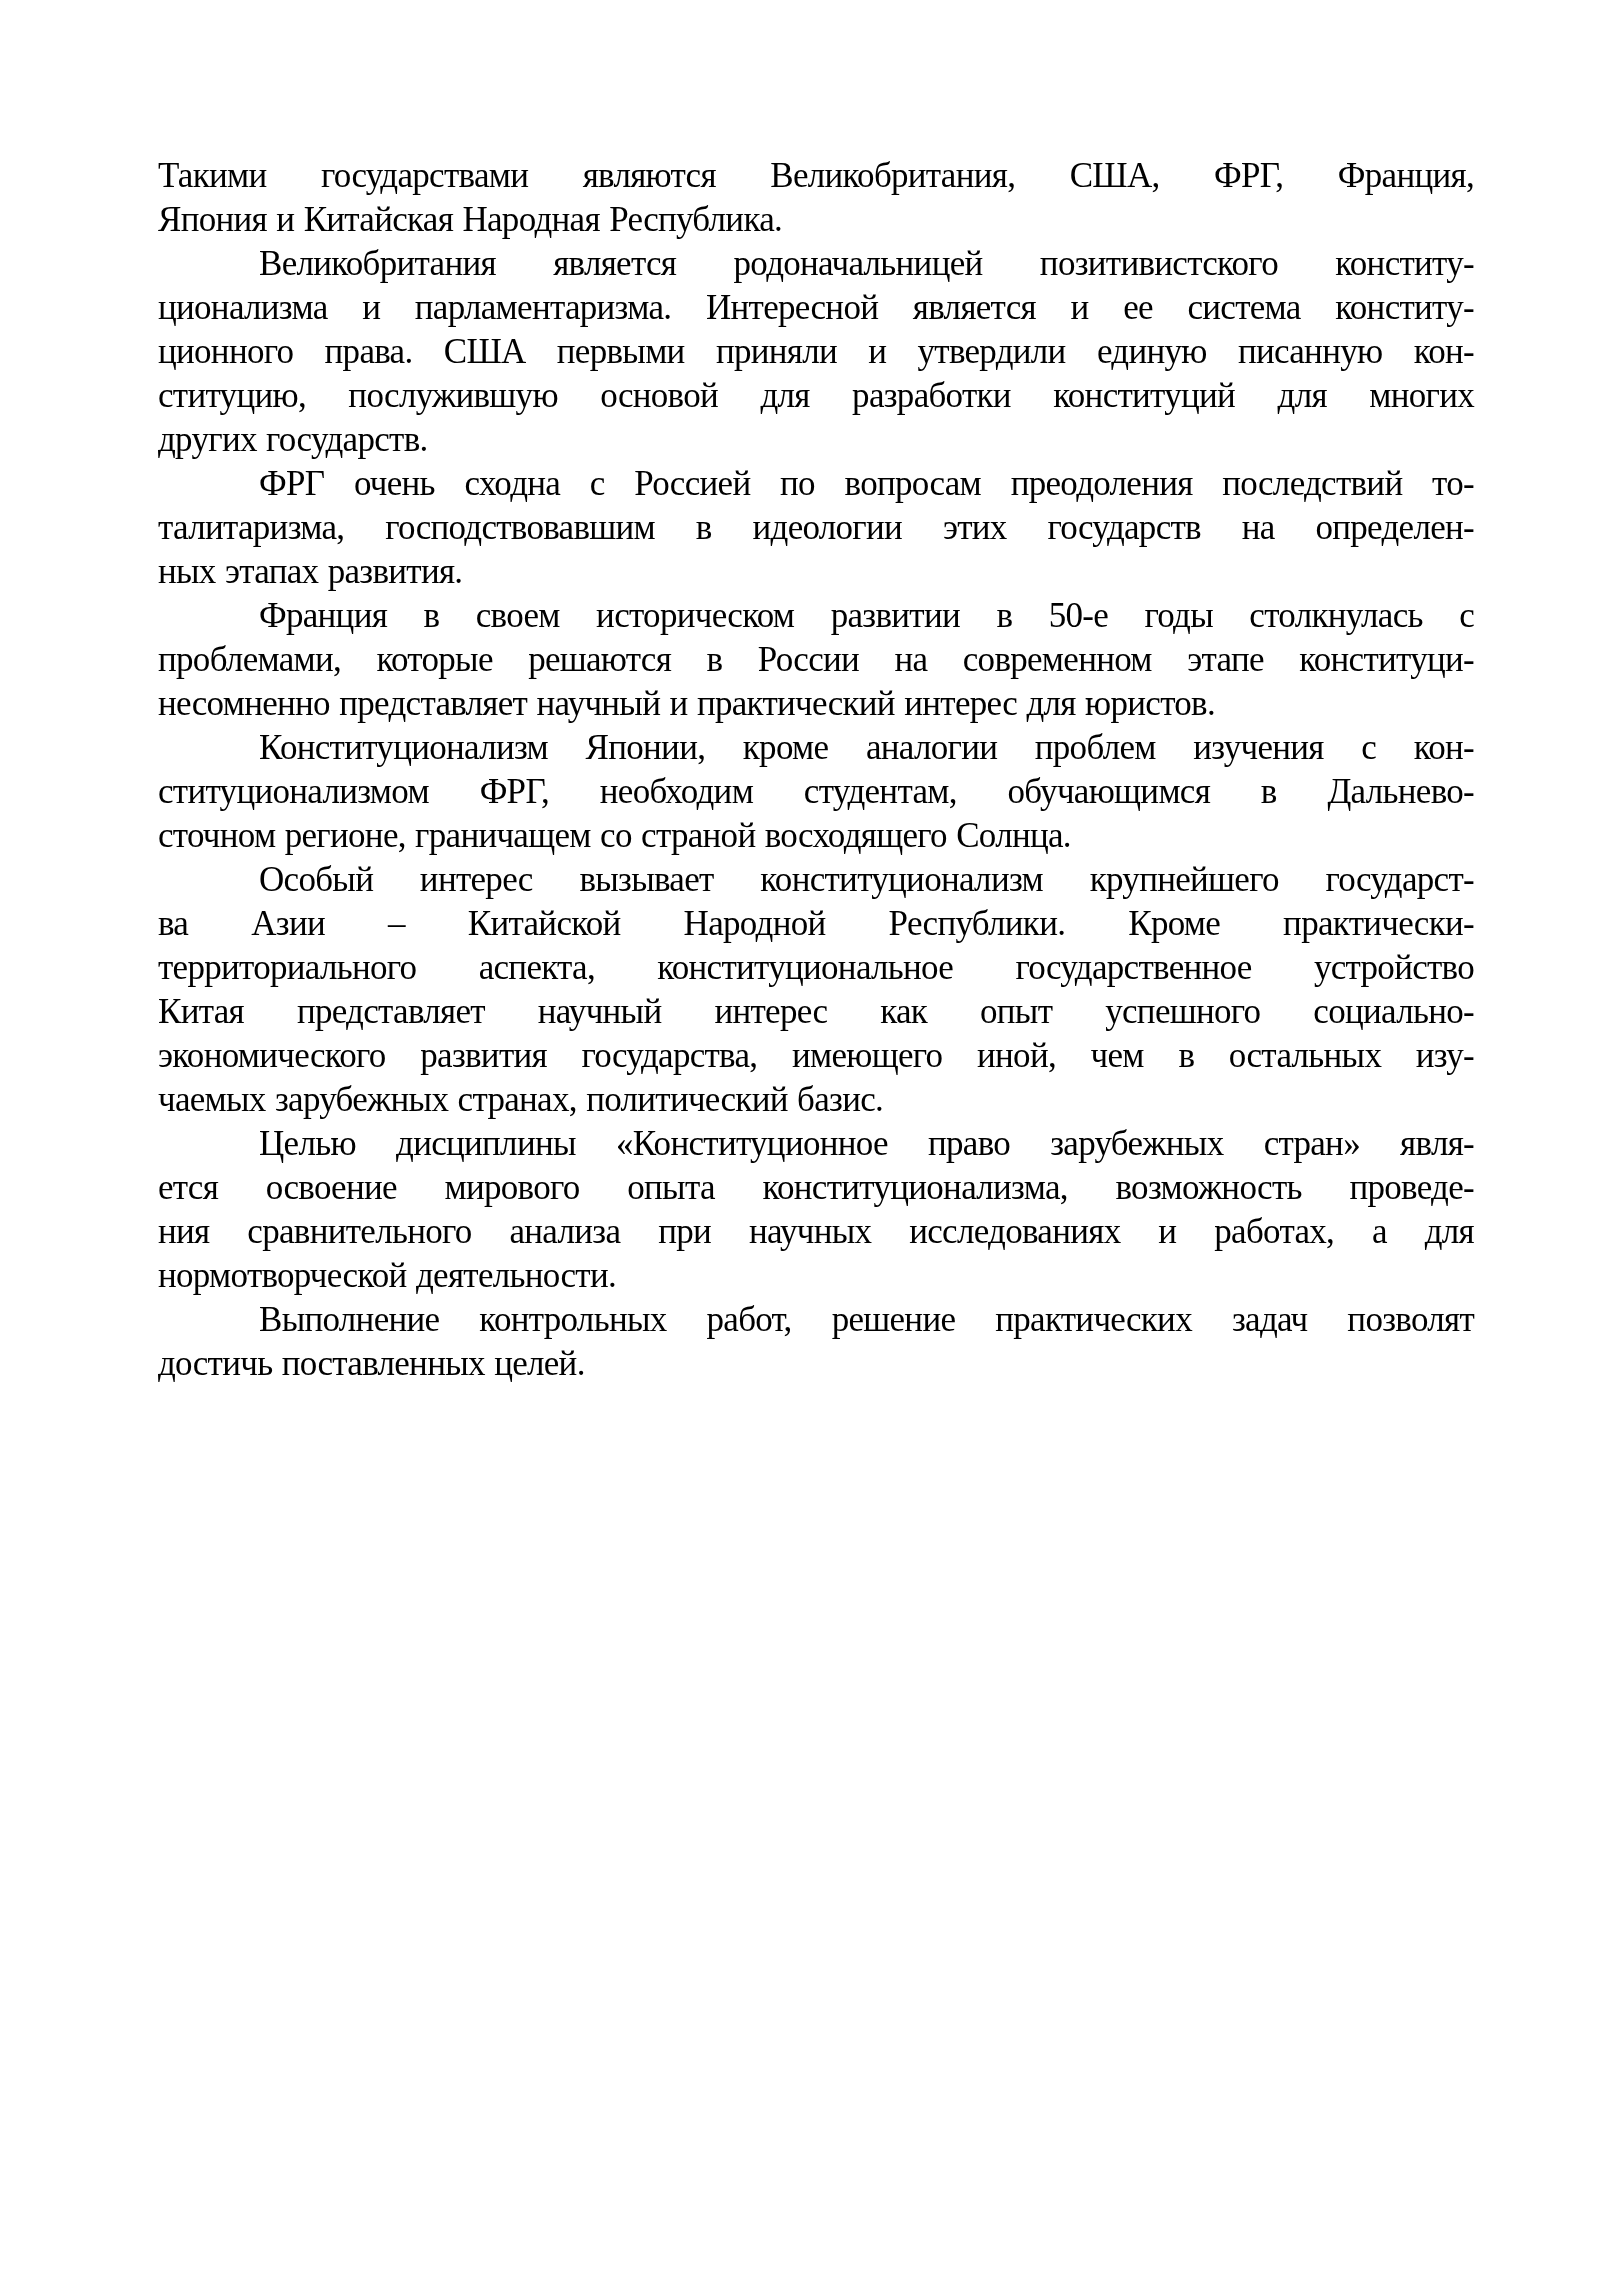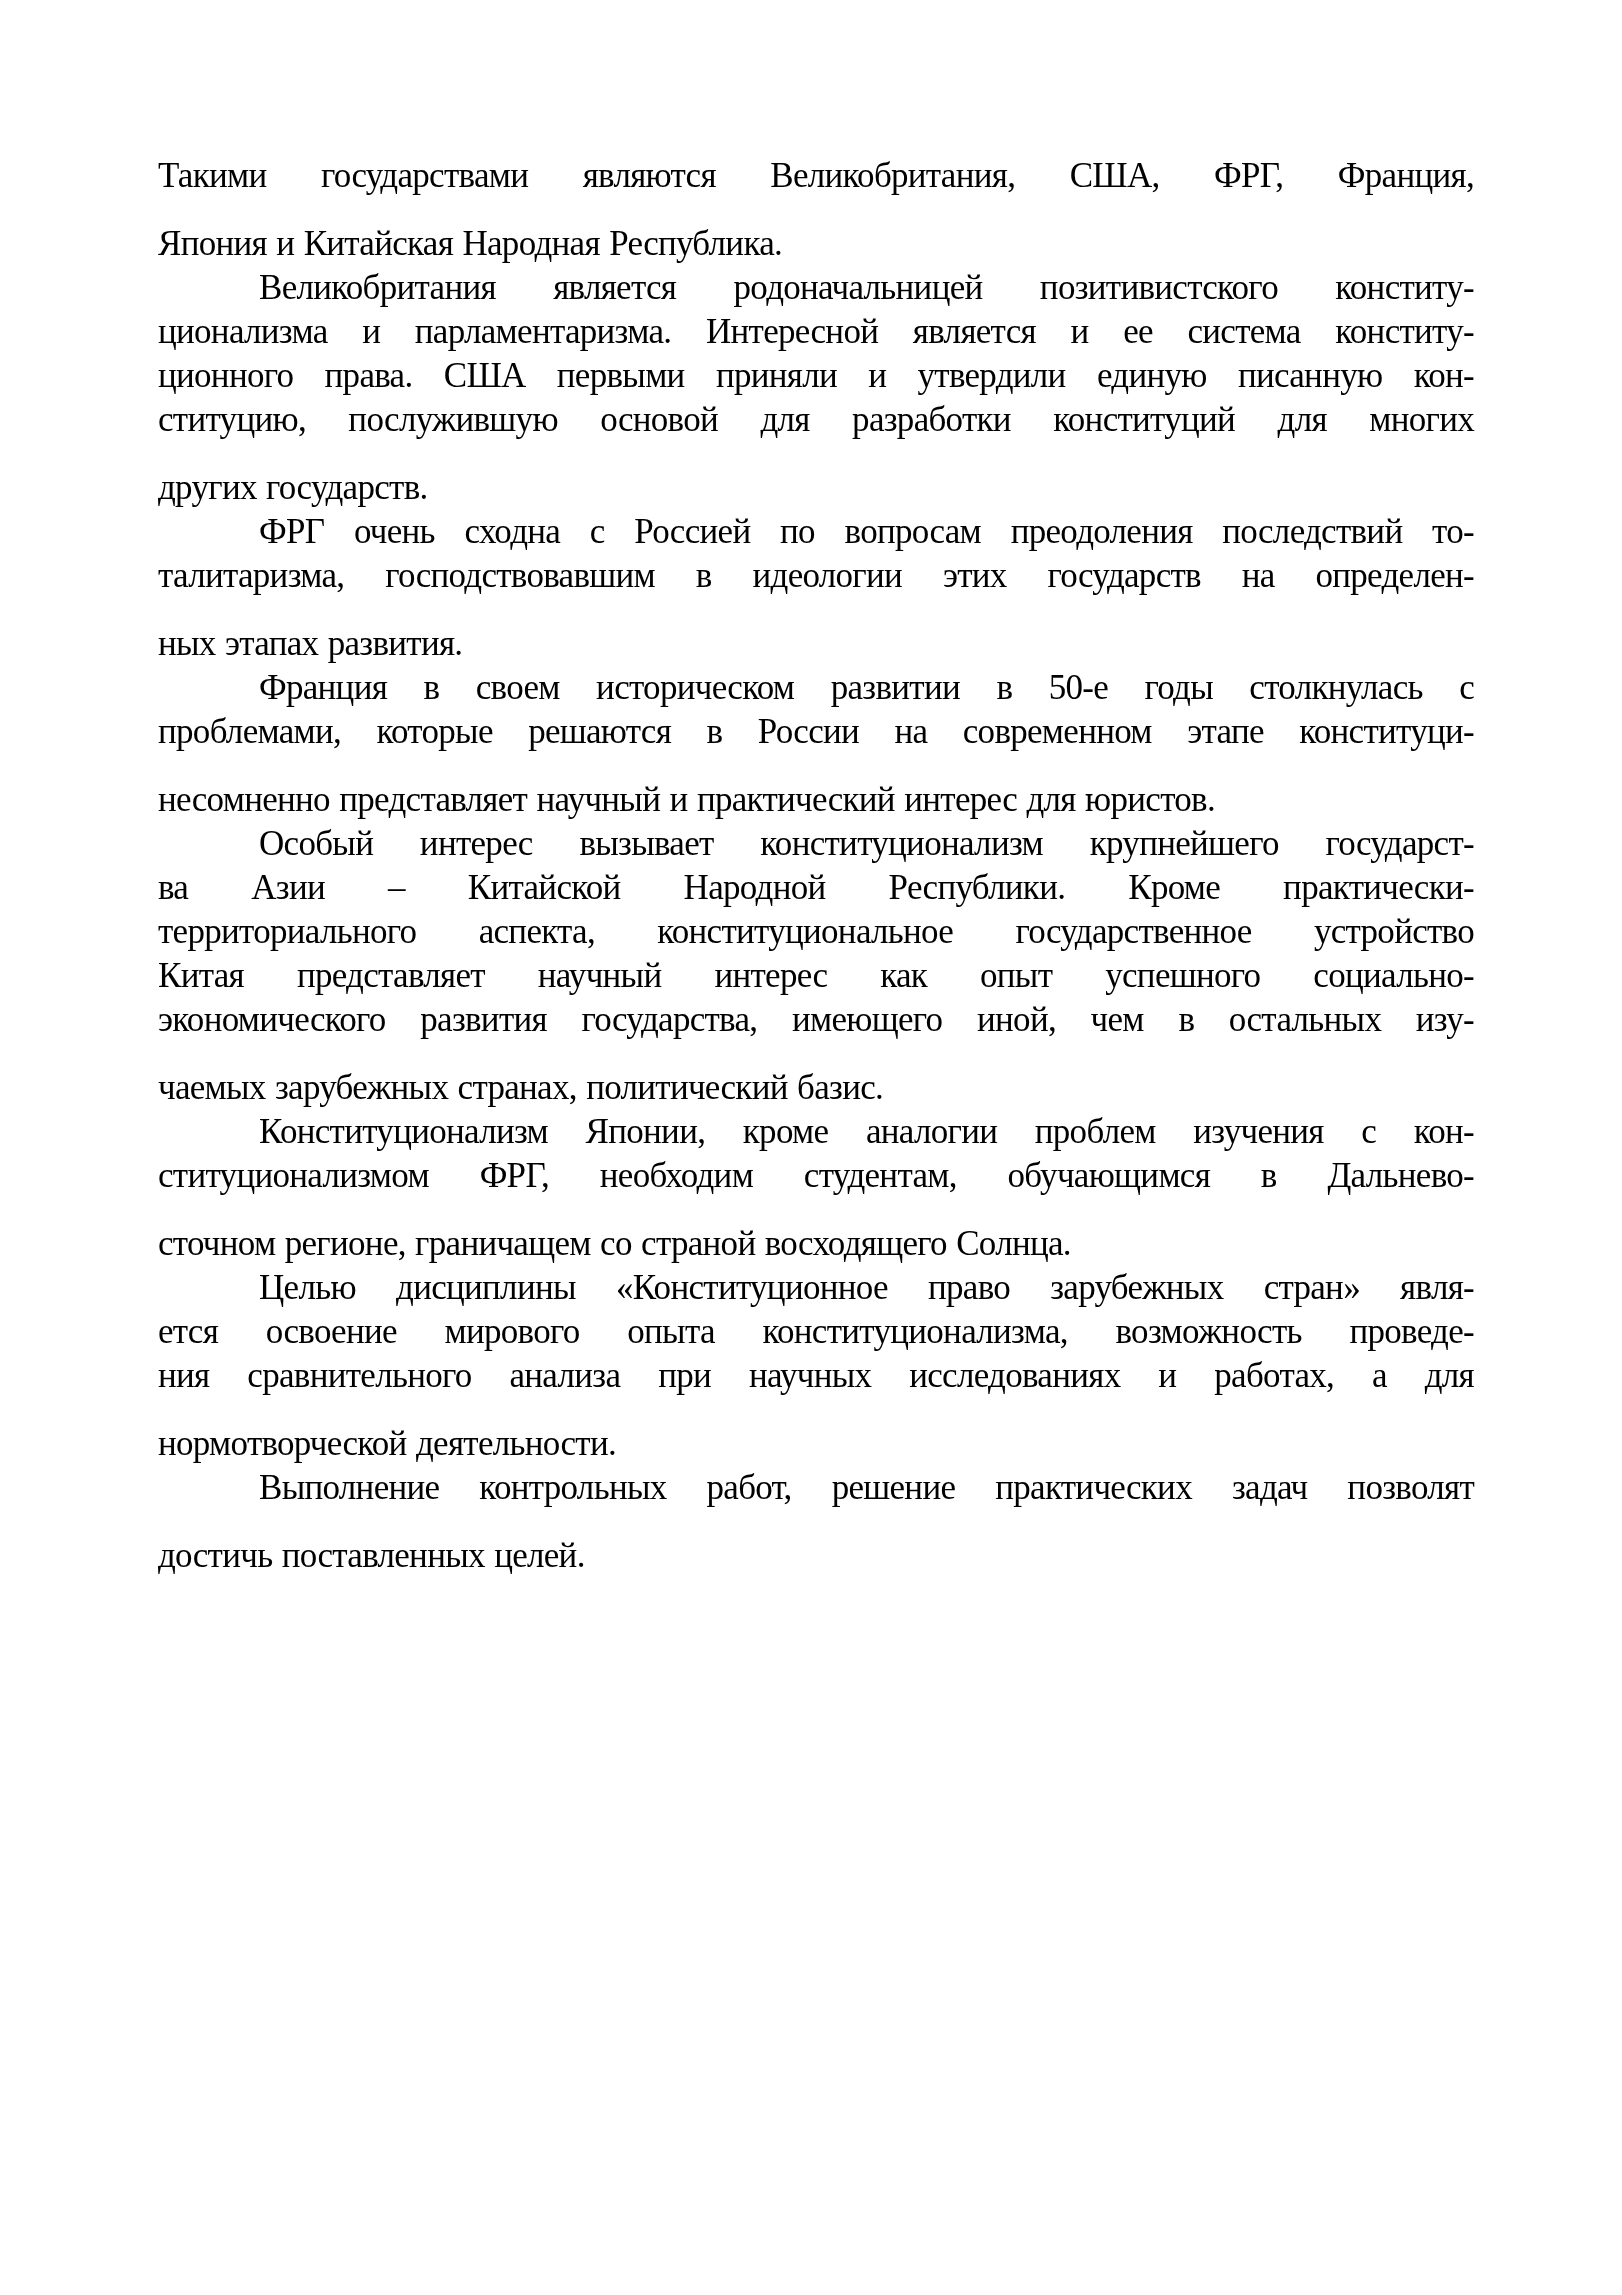--- a/index.html
+++ b/index.html
@@ -30,21 +30,20 @@
     font-size: 35px;
     line-height: 44px;
     letter-spacing: -0.7px;
     word-spacing: 1.3px;
     text-align: justify;
     text-align-last: justify;
     white-space: normal;
   }
   .line.last {
     text-align-last: left;
-    margin-top: 24px;
   }
   .line.indent {
     text-indent: 101px;
   }
   .page-number {
     position: absolute;
     left: 1394px;
     top: 2184px;
     width: 79px;
     font-size: 31px;
@@ -73,31 +72,31 @@
         <div class="line indent">ФРГ очень сходна с Россией по вопросам преодоления последствий то-</div>
         <div class="line">талитаризма, господствовавшим в идеологии этих государств на определен-</div>
         <div class="line last">ных этапах развития.</div>
       </div>
       <div class="para">
         <div class="line indent">Франция в своем историческом развитии в 50-е годы столкнулась с</div>
         <div class="line">проблемами, которые решаются в России на современном этапе конституци-</div>
         <div class="line last">несомненно представляет научный и практический интерес для юристов.</div>
       </div>
       <div class="para">
+        <div class="line indent">Конституционализм Японии, кроме аналогии проблем изучения с кон-</div>
+        <div class="line">ституционализмом ФРГ, необходим студентам, обучающимся в Дальнево-</div>
+        <div class="line last">сточном регионе, граничащем со страной восходящего Солнца.</div>
+      </div>
+      <div class="para">
         <div class="line indent">Особый интерес вызывает конституционализм крупнейшего государст-</div>
         <div class="line">ва Азии – Китайской Народной Республики. Кроме практически-</div>
         <div class="line">территориального аспекта, конституциональное государственное устройство</div>
         <div class="line">Китая представляет научный интерес как опыт успешного социально-</div>
         <div class="line">экономического развития государства, имеющего иной, чем в остальных изу-</div>
         <div class="line last">чаемых зарубежных странах, политический базис.</div>
-      </div>
-      <div class="para">
-        <div class="line indent">Конституционализм Японии, кроме аналогии проблем изучения с кон-</div>
-        <div class="line">ституционализмом ФРГ, необходим студентам, обучающимся в Дальнево-</div>
-        <div class="line last">сточном регионе, граничащем со страной восходящего Солнца.</div>
       </div>
       <div class="para">
         <div class="line indent">Целью дисциплины «Конституционное право зарубежных стран» явля-</div>
         <div class="line">ется освоение мирового опыта конституционализма, возможность проведе-</div>
         <div class="line">ния сравнительного анализа при научных исследованиях и работах, а для</div>
         <div class="line last">нормотворческой деятельности.</div>
       </div>
       <div class="para">
         <div class="line indent">Выполнение контрольных работ, решение практических задач позволят</div>
         <div class="line last">достичь поставленных целей.</div>

